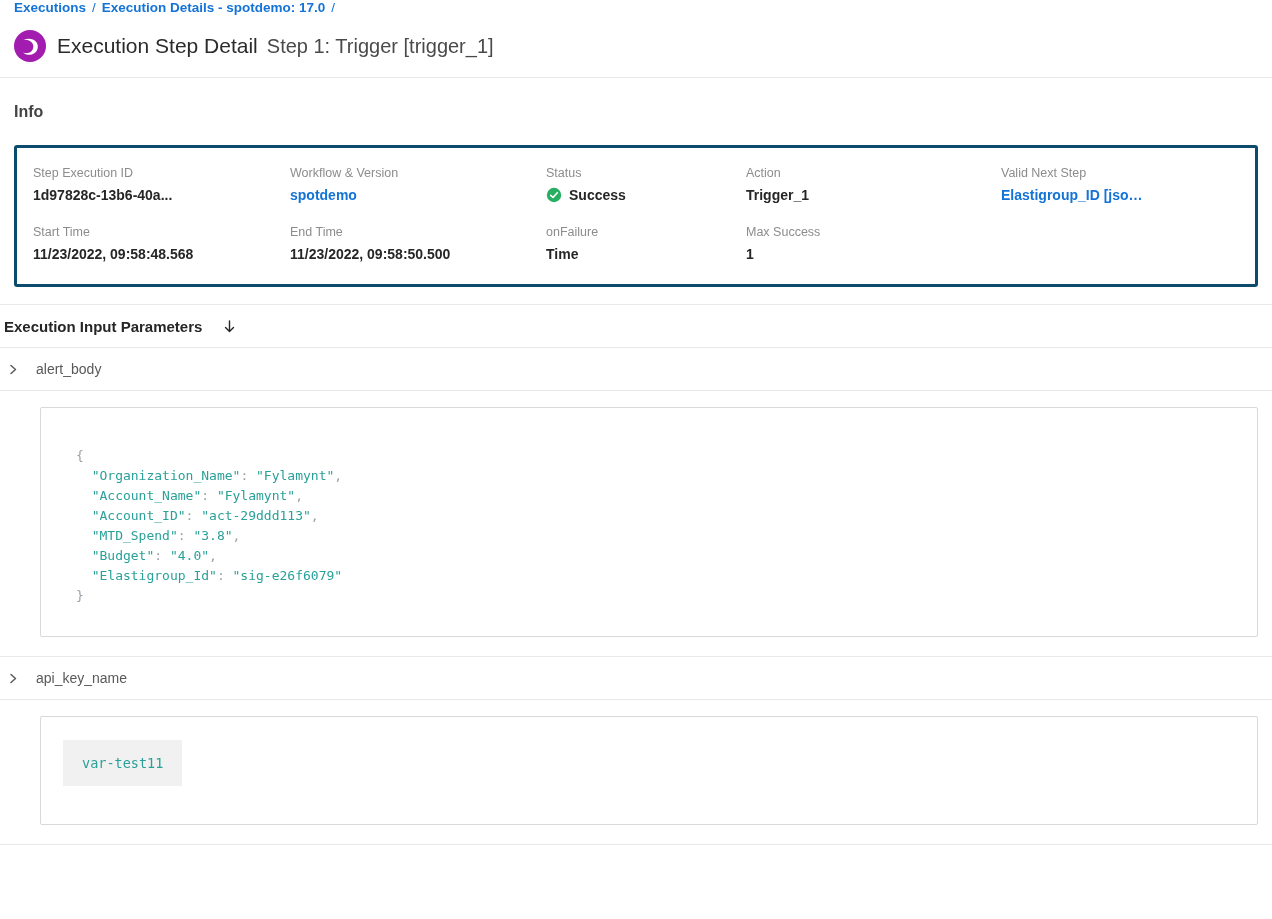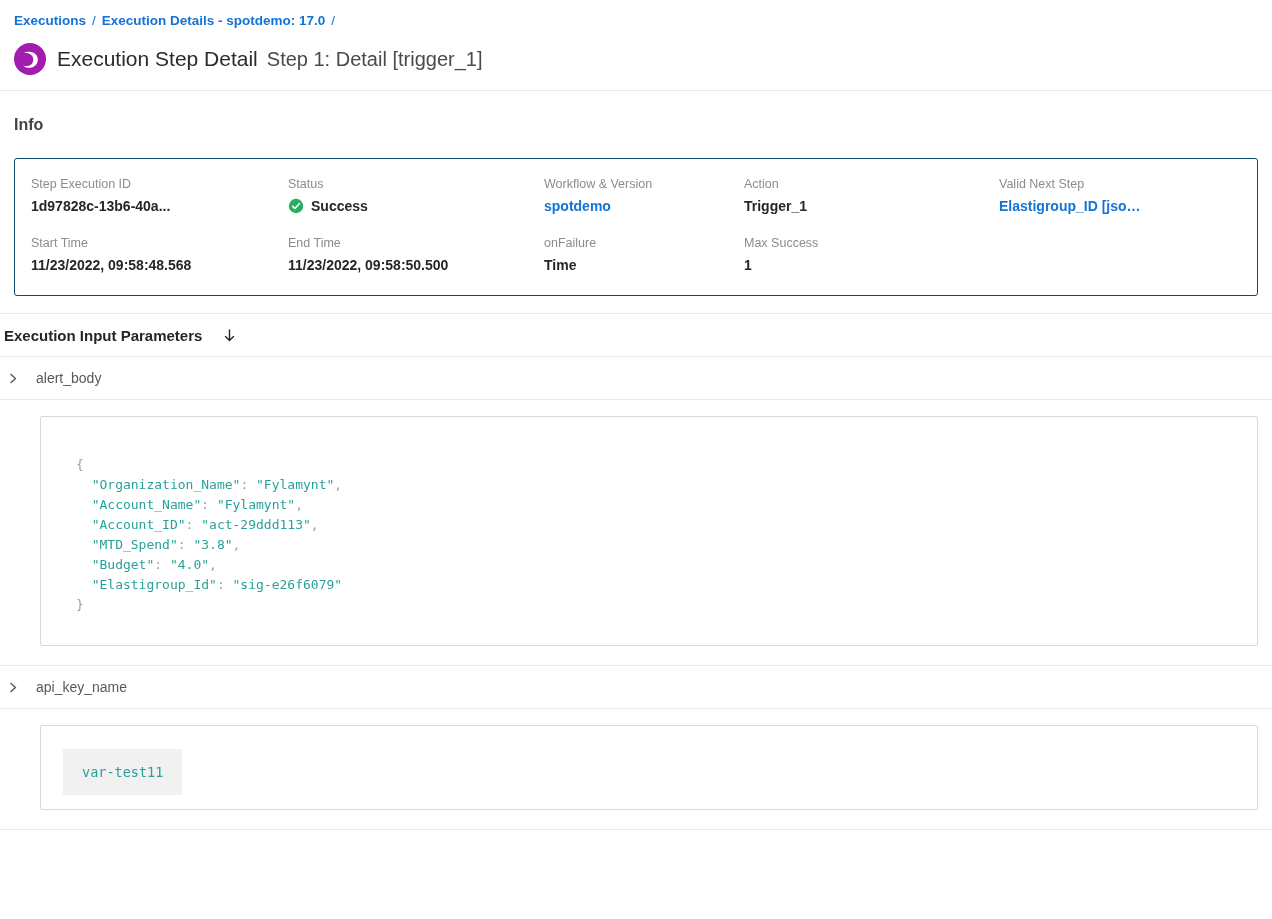--- a/index.html
+++ b/index.html
@@ -8,38 +8,38 @@
     width: 1272px;
     height: 919px;
     overflow: hidden;
     font-family: "Liberation Sans", sans-serif;
     color: #262626;
   }
   .page { width: 100%; }
   .pad { padding-left: 14px; padding-right: 14px; }
 
   
-  .breadcrumb { padding-top: 13px; font-size: 13.5px; font-weight: 600; }
+  .breadcrumb { font-size: 13.5px; font-weight: 600; }
   .breadcrumb a { color: #1373d6; text-decoration: none; cursor: pointer; }
   .crumb-sep { color: #1373d6; margin: 0 6px; font-weight: 400; }
 
   
   .header { display: flex; align-items: center; margin-top: 15px; }
   .logo { width: 32px; height: 32px; margin-right: 11px; flex: 0 0 auto; }
   .title { font-size: 21px; font-weight: 400; color: #2b2b2b; }
   .subtitle { font-size: 20px; font-weight: 400; color: #4a4a4a; margin-left: 9px; }
 
   .divider { border-top: 1px solid #e8e8e8; height: 0; }
   .div-after-header { margin-top: 15px; }
 
   
   .info-heading { margin-top: 25px; font-size: 16px; font-weight: 700; color: #434343; }
   .info-card {
     margin-top: 24px;
-    border: 1px solid #0c4a6e;
+    border: 3px solid #0c4a6e;
     border-radius: 3px;
     background: #fff;
     padding: 18px 16px 22px 16px;
   }
   .info-grid {
     display: grid;
     grid-template-columns: 257px 256px 200px 255px 1fr;
     row-gap: 22px;
   }
   .info-label { font-size: 12.5px; color: #8c8c8c; margin-bottom: 7px; }
@@ -80,21 +80,21 @@
   .code-card.json-card { padding: 38px 20px 30px 35px; }
   .code {
     font-family: "DejaVu Sans Mono", "Liberation Mono", monospace;
     font-size: 13px;
     line-height: 20px;
   }
   .code-line { white-space: pre; }
   .cm-string { color: #2aa198; }
   .cm-punct { color: #9aa0a6; }
 
-  .code-card.value-card { padding: 23px 20px 14px 22px; }
+  .code-card.value-card { padding: 23px 20px 38px 22px; }
   .value-chip {
     display: inline-block;
     background: #f1f1f1;
     padding: 15px 19px;
     font-family: "DejaVu Sans Mono", "Liberation Mono", monospace;
     font-size: 13.5px;
     color: #2aa198;
   }
 </style>
 </head>
@@ -107,52 +107,52 @@
   </div>
 
   <div class="header pad">
     <span class="logo">
       <svg width="32" height="32" viewBox="0 0 32 32">
         <circle cx="16" cy="16" r="16" fill="#a21caf"></circle>
         <path d="M9.5 9.5 C19 6.5 25.5 12 23.5 19 C21.8 25 13.5 26.8 9 22.5 C15.5 24.5 19.5 21 19.3 16 C19.1 11.8 14.8 9.8 9.5 9.5 Z" fill="#ffffff"></path>
       </svg>
     </span>
     <span class="title">Execution Step Detail</span>
-    <span class="subtitle">Step 1: Detail [trigger_1]</span>
+    <span class="subtitle">Step 1: Trigger [trigger_1]</span>
   </div>
 
   <div class="divider div-after-header"></div>
 
   <div class="info-heading pad">Info</div>
 
   <div class="pad">
     <div class="info-card">
       <div class="info-grid">
 
         <div class="info-cell">
           <div class="info-label">Step Execution ID</div>
           <div class="info-value">1d97828c-13b6-40a...</div>
+        </div>
+
+        <div class="info-cell">
+          <div class="info-label">Workflow &amp; Version</div>
+          <div class="info-value link">spotdemo</div>
         </div>
 
         <div class="info-cell">
           <div class="info-label">Status</div>
           <div class="info-value status-value">
             <span>
               <svg width="16" height="16" viewBox="0 0 16 16">
                 <circle cx="8" cy="8" r="7.2" fill="#27ae60"></circle>
                 <path d="M4.7 8.3 L7 10.5 L11.3 5.7" fill="none" stroke="#ffffff" stroke-width="1.6" stroke-linecap="round" stroke-linejoin="round"></path>
               </svg>
             </span>
             <span>Success</span>
           </div>
-        </div>
-
-        <div class="info-cell">
-          <div class="info-label">Workflow &amp; Version</div>
-          <div class="info-value link">spotdemo</div>
         </div>
 
         <div class="info-cell">
           <div class="info-label">Action</div>
           <div class="info-value">Trigger_1</div>
         </div>
 
         <div class="info-cell">
           <div class="info-label">Valid Next Step</div>
           <div class="info-value link">Elastigroup_ID [jso…</div>

